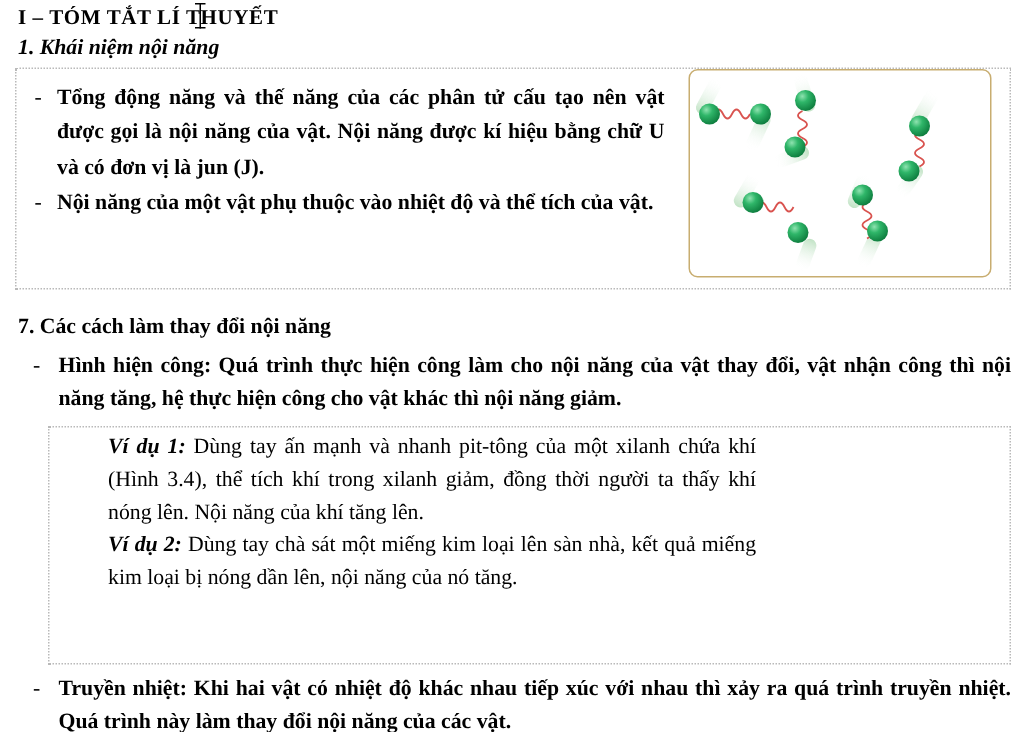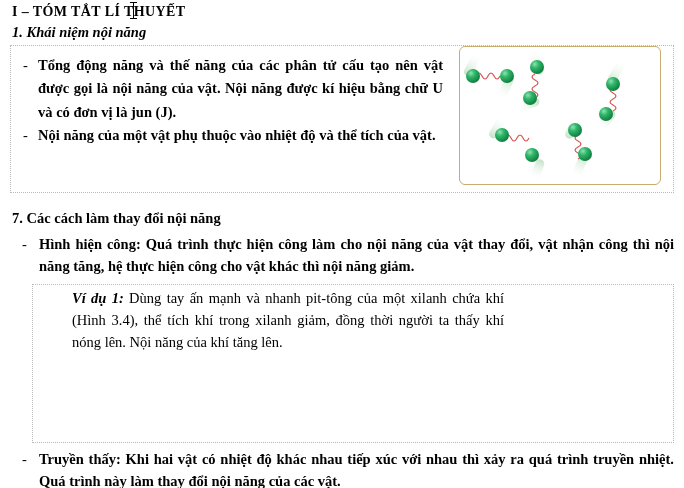--- a/index.html
+++ b/index.html
@@ -230,22 +230,23 @@
 <div class="para-block" id="p-congviec">
   <div class="bullet-row">
     <span class="bullet-dash">-</span>
     <span class="bullet-body"><b>Hình hiện công:</b><span> Quá trình thực hiện công làm cho nội năng của vật thay đổi, vật nhận công thì nội năng tăng, hệ thực hiện công cho vật khác thì nội năng giảm.</span></span>
   </div>
 </div>
 
 <div class="example-panel">
   <div class="example-text">
     <p><span class="ex-label">Ví dụ 1:</span><span> Dùng tay ấn mạnh và nhanh pit-tông của một xilanh chứa khí (Hình 3.4), thể tích khí trong xilanh giảm, đồng thời người ta thấy khí nóng lên. Nội năng của khí tăng lên.</span></p>
+    <p><span class="ex-label">Ví dụ 2:</span><span> Dùng tay chà sát một miếng kim loại lên sàn nhà, kết quả miếng kim loại bị nóng dần lên, nội năng của nó tăng.</span></p>
   </div>
 
 </div>
 
 <div class="para-block" id="p-truyennhiet">
   <div class="bullet-row">
     <span class="bullet-dash">-</span>
-    <span class="bullet-body"><b>Truyền thấy:</b><span> Khi hai vật có nhiệt độ khác nhau tiếp xúc với nhau thì xảy ra quá trình truyền nhiệt. Quá trình này làm thay đổi nội năng của các vật.</span></span>
+    <span class="bullet-body"><b>Truyền nhiệt:</b><span> Khi hai vật có nhiệt độ khác nhau tiếp xúc với nhau thì xảy ra quá trình truyền nhiệt. Quá trình này làm thay đổi nội năng của các vật.</span></span>
   </div>
 </div>
 
 </body></html>

